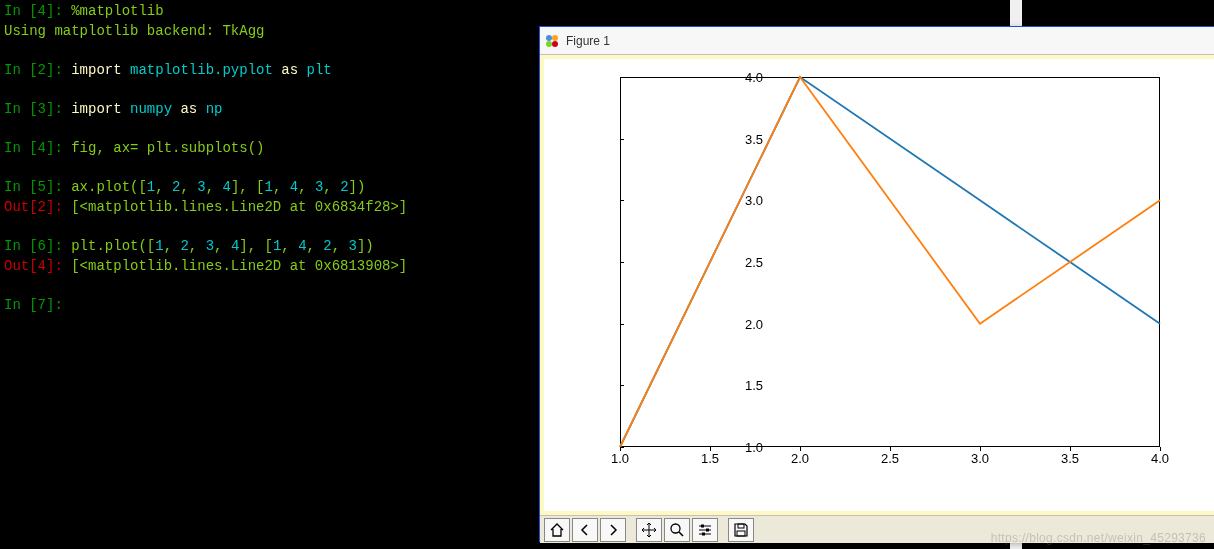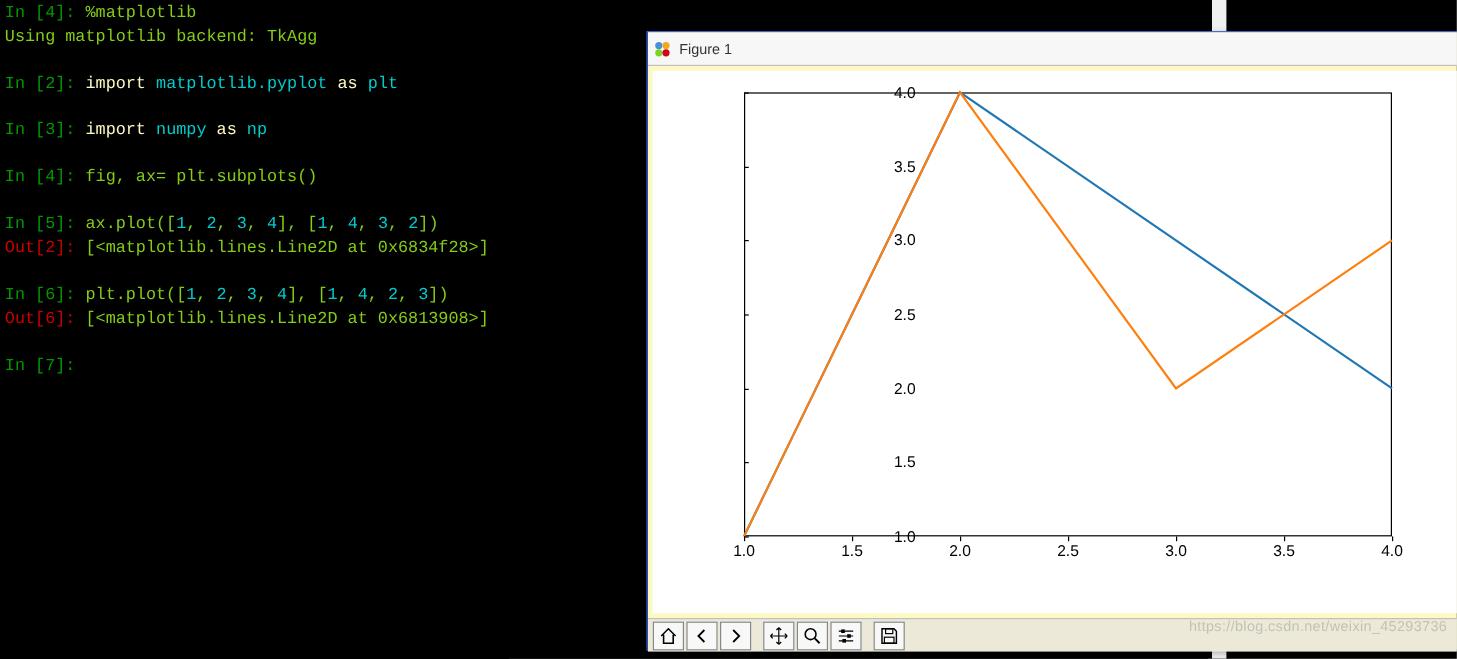--- a/index.html
+++ b/index.html
@@ -113,21 +113,21 @@
   width: 26px; height: 24px;
   border: 1px solid #888;
   background: #f8f8f8;
   display: flex; align-items: center; justify-content: center;
   cursor: pointer;
 }
 .tool-sep { width: 6px; }
 .tool-btn svg { width: 16px; height: 16px; }
 .watermark {
   position: absolute;
-  right: 8px; bottom: 20px;
+  right: 8px; bottom: 4px;
   font-family: Arial, sans-serif;
   font-size: 12px;
   color: rgba(120,120,120,0.35);
   z-index: 20;
   letter-spacing: 0.3px;
   margin-left: 48px;
 }
 </style>
 </head>
 <body>
@@ -139,21 +139,21 @@
     <div class="term-line"><span class="in-prompt">In [2]: </span><span class="kw">import</span><span class="txt"> </span><span class="mod">matplotlib.pyplot</span><span class="txt"> </span><span class="kw">as</span><span class="txt"> </span><span class="mod">plt</span></div>
     <div class="term-line">&nbsp;</div>
     <div class="term-line"><span class="in-prompt">In [3]: </span><span class="kw">import</span><span class="txt"> </span><span class="mod">numpy</span><span class="txt"> </span><span class="kw">as</span><span class="txt"> </span><span class="mod">np</span></div>
     <div class="term-line">&nbsp;</div>
     <div class="term-line"><span class="in-prompt">In [4]: </span><span class="txt">fig, ax= plt.subplots()</span></div>
     <div class="term-line">&nbsp;</div>
     <div class="term-line"><span class="in-prompt">In [5]: </span><span class="txt">ax.plot([</span><span class="num">1</span><span class="txt">, </span><span class="num">2</span><span class="txt">, </span><span class="num">3</span><span class="txt">, </span><span class="num">4</span><span class="txt">], [</span><span class="num">1</span><span class="txt">, </span><span class="num">4</span><span class="txt">, </span><span class="num">3</span><span class="txt">, </span><span class="num">2</span><span class="txt">])</span></div>
     <div class="term-line"><span class="out-prompt">Out[2]: </span><span class="txt">[&lt;matplotlib.lines.Line2D at 0x6834f28&gt;]</span></div>
     <div class="term-line">&nbsp;</div>
     <div class="term-line"><span class="in-prompt">In [6]: </span><span class="txt">plt.plot([</span><span class="num">1</span><span class="txt">, </span><span class="num">2</span><span class="txt">, </span><span class="num">3</span><span class="txt">, </span><span class="num">4</span><span class="txt">], [</span><span class="num">1</span><span class="txt">, </span><span class="num">4</span><span class="txt">, </span><span class="num">2</span><span class="txt">, </span><span class="num">3</span><span class="txt">])</span></div>
-    <div class="term-line"><span class="out-prompt">Out[6]: </span><span class="txt">[&lt;matplotlib.lines.Line2D at 0x6813908&gt;]</span></div>
+    <div class="term-line"><span class="out-prompt">Out[4]: </span><span class="txt">[&lt;matplotlib.lines.Line2D at 0x6813908&gt;]</span></div>
     <div class="term-line">&nbsp;</div>
     <div class="term-line"><span class="in-prompt">In [7]: </span><span class="txt"></span></div>
   </div>
 
 <div class="scrollbar-area"></div>
 
 <div class="figure-window">
   <div class="titlebar">
     <span class="window-icon">
       <svg viewBox="0 0 16 16">

